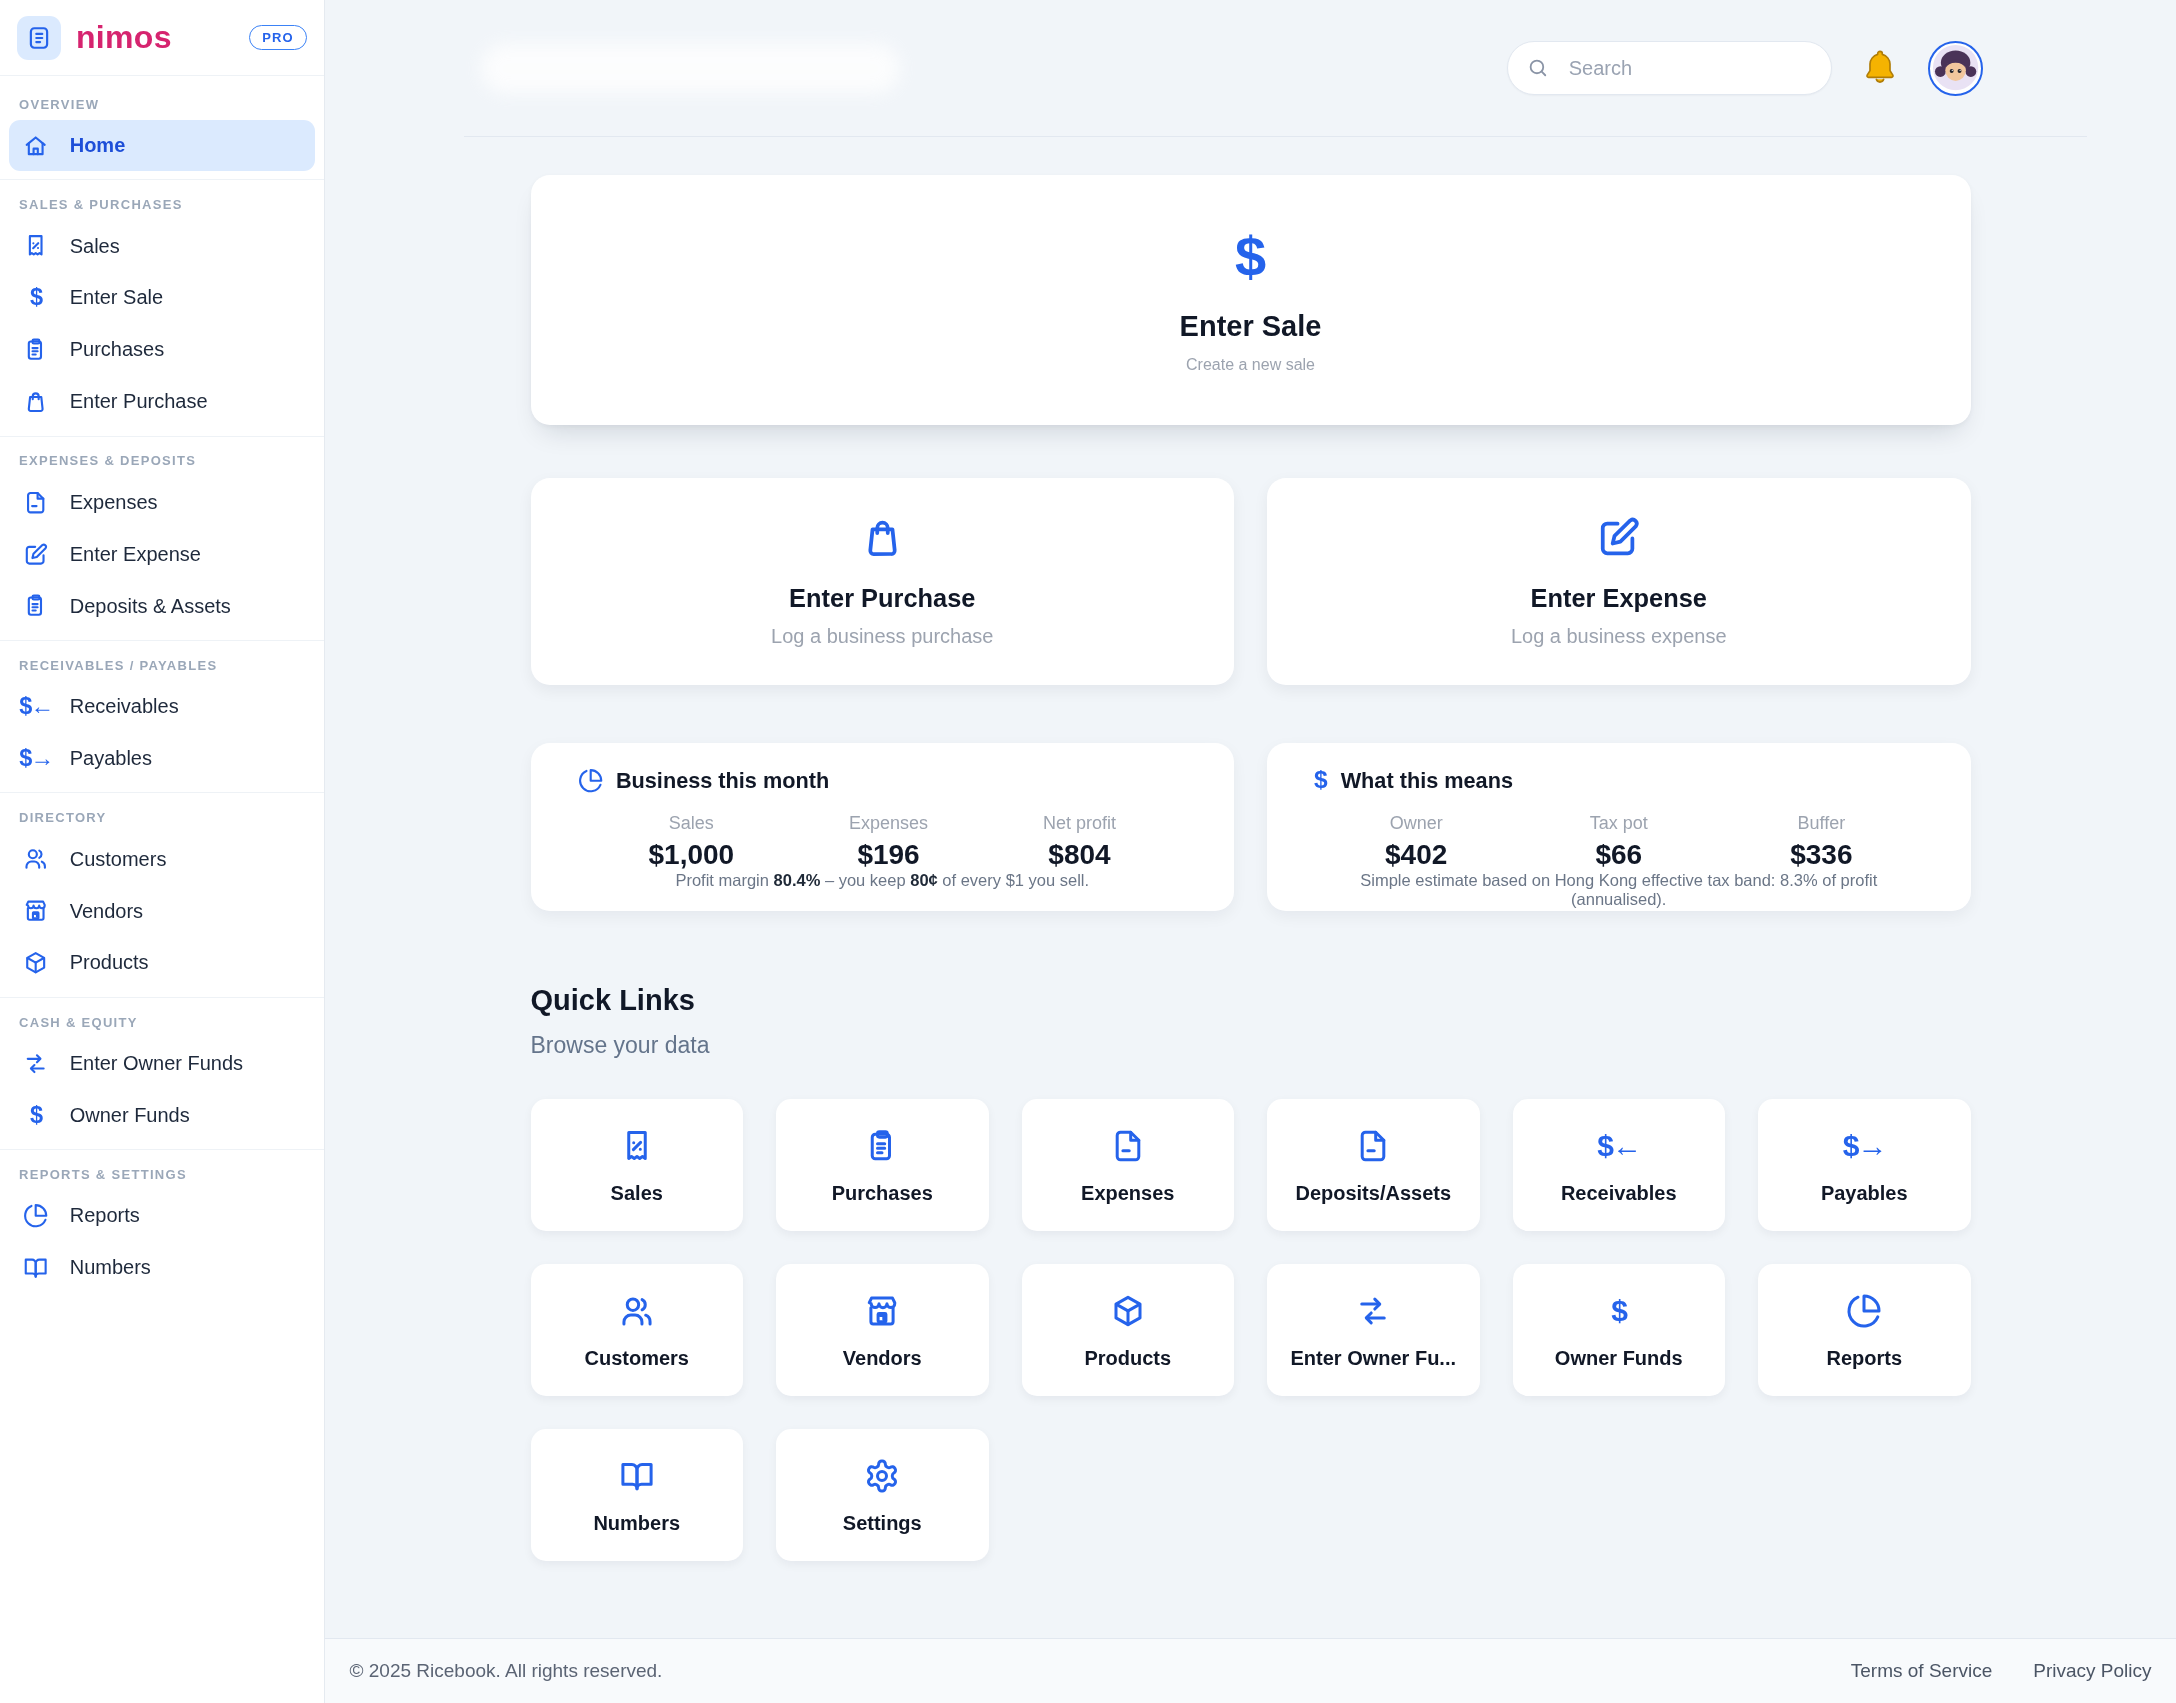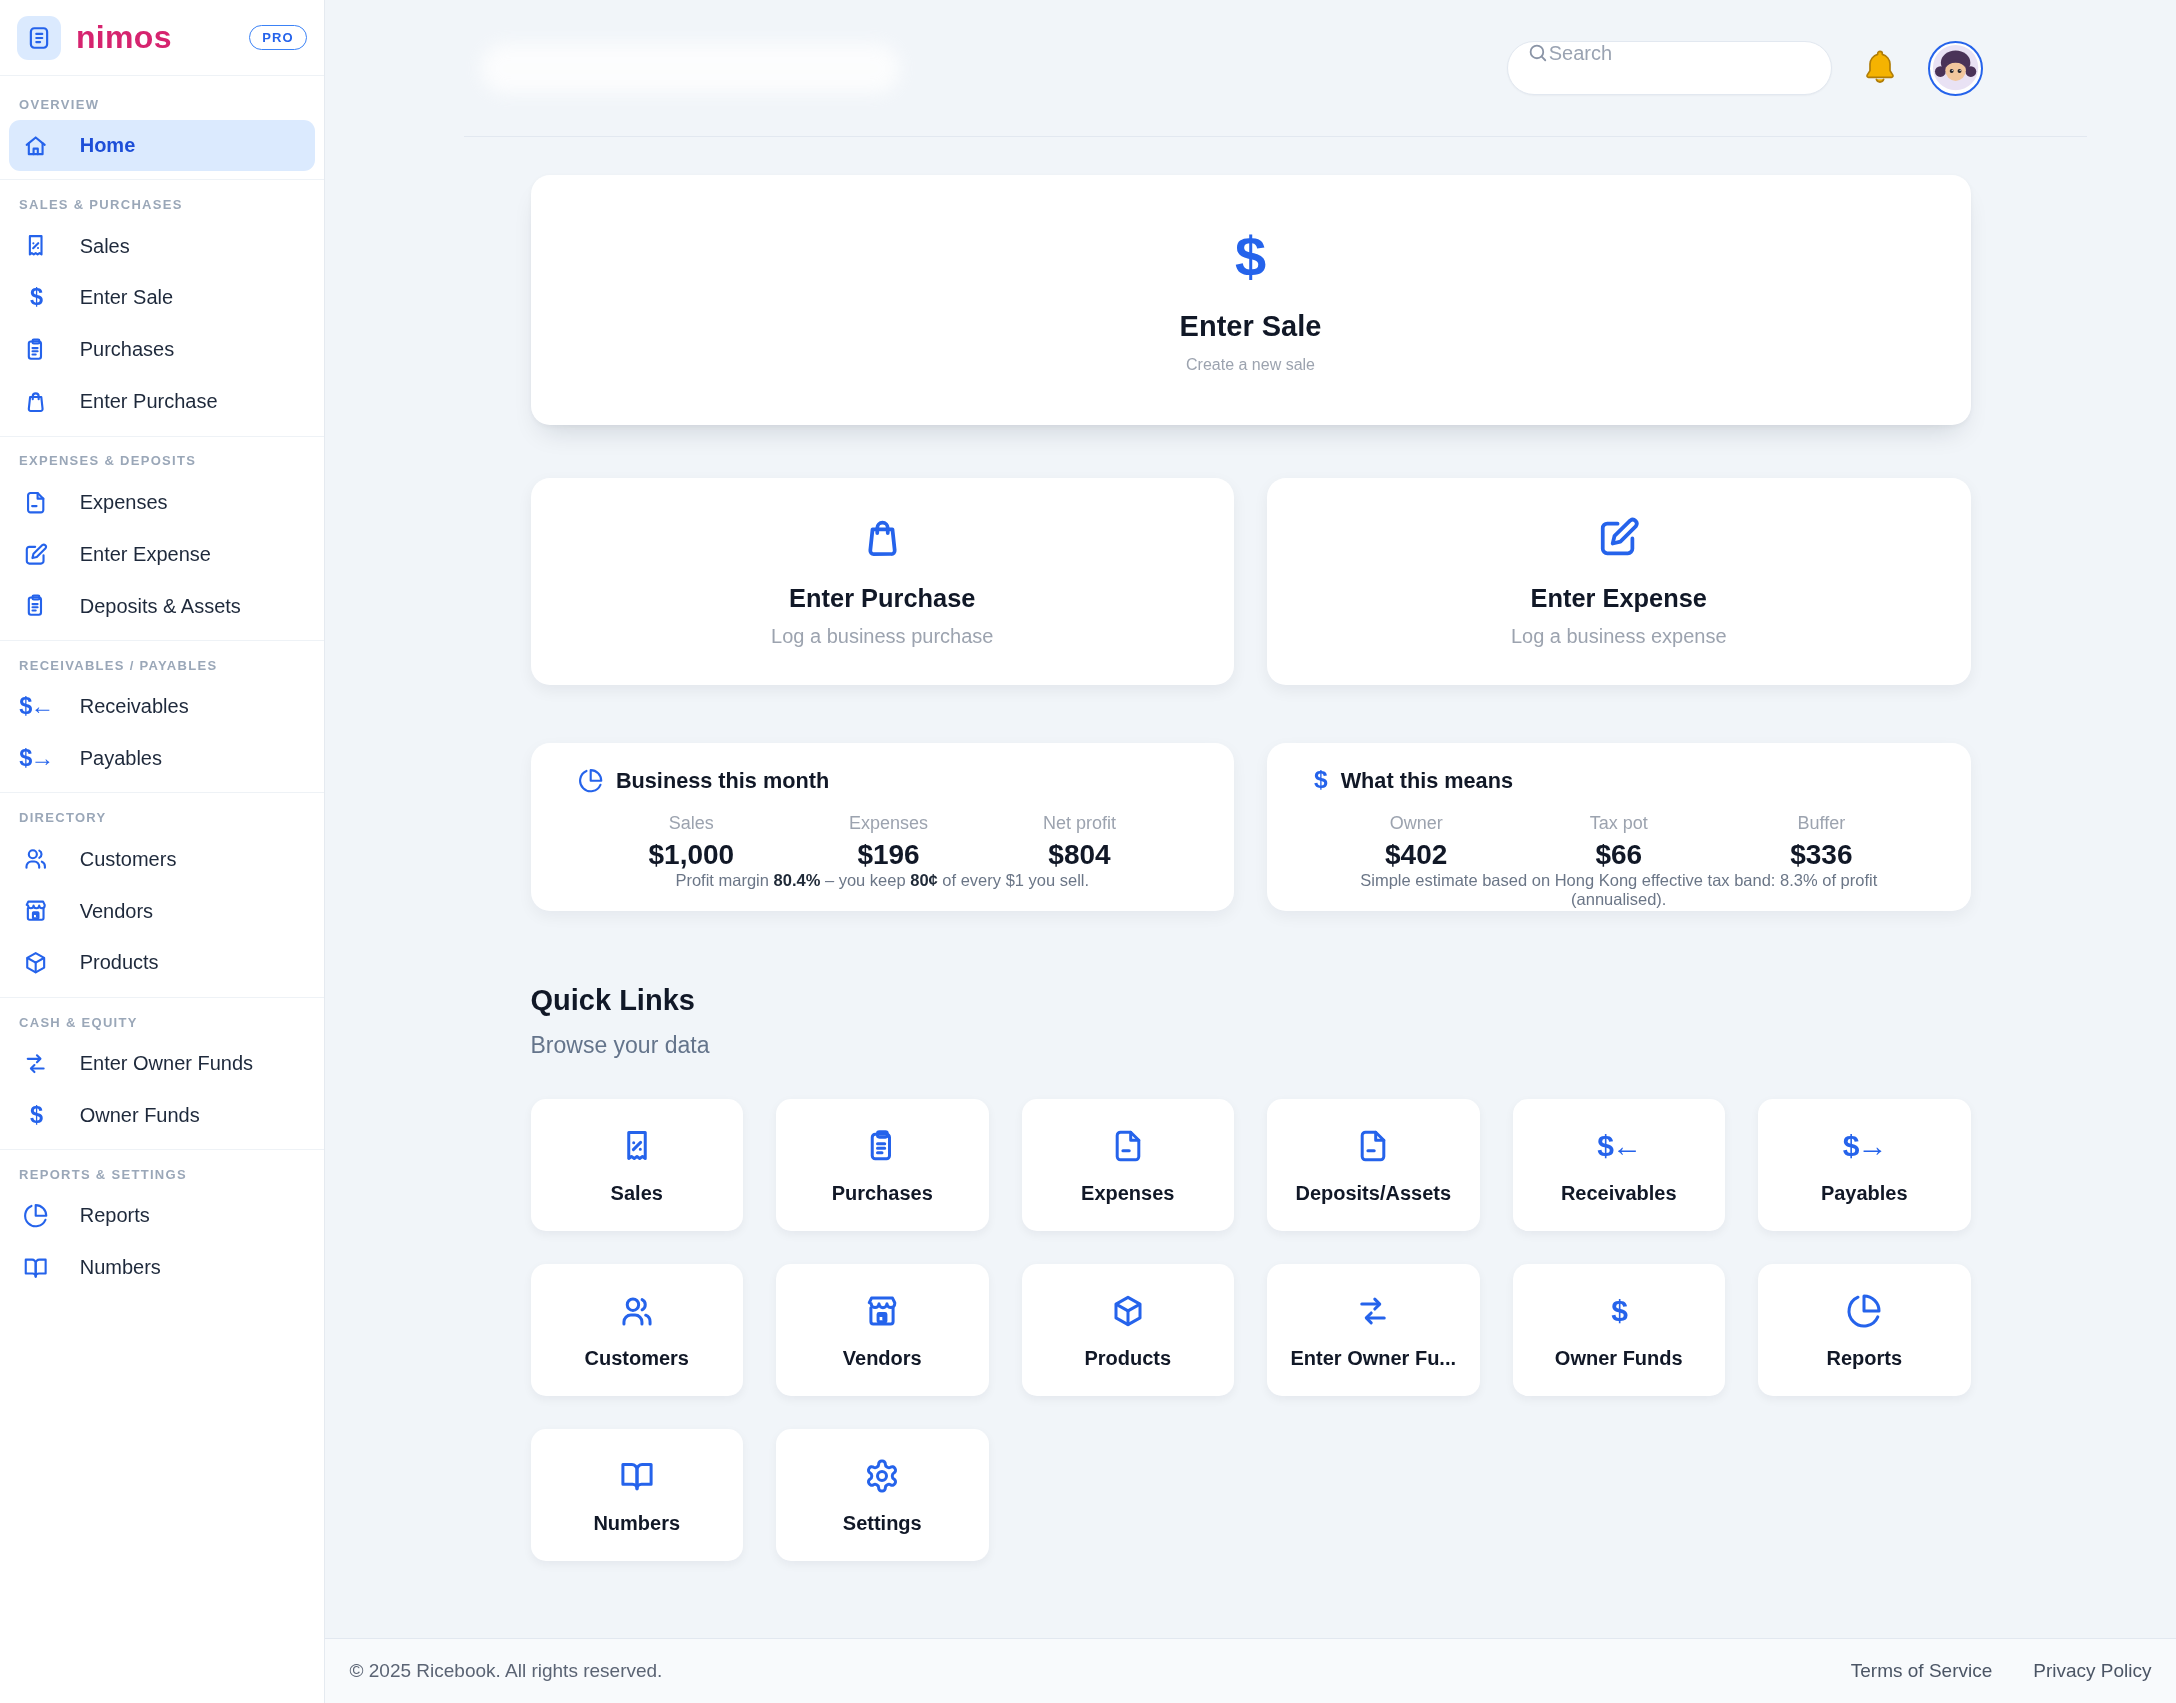--- a/index.html
+++ b/index.html
@@ -17,38 +17,38 @@
   }
   .side-header { display:flex; align-items:center; gap:15px; padding:15px 17px; height:76px; border-bottom:0.9px solid #eef2f6; }
   .logo-box { width:44px; height:44px; border-radius:11.3px; background:#dbeafe; display:flex; align-items:center; justify-content:center; cursor:pointer; }
   .logo-box .ic svg { width:26px; height:26px; }
   .brand-name { font-size:32px; font-weight:700; color:#d6246f; letter-spacing:0.3px; }
   .pro-badge { margin-left:auto; border:1.9px solid #3b82f6; color:#2563eb; font-size:13px; font-weight:700; padding:3.8px 12.2px; border-radius:941px; letter-spacing:1.1px; }
   nav { padding:3.8px 0 0; overflow:hidden; }
   .section { padding:3.8px 0 7.5px; }
   .section + .section { border-top:0.9px solid #eef2f6; }
   .section-label { padding:13px 19px 7.5px; font-size:13px; font-weight:700; color:#9aa7b8; letter-spacing:1.3px; }
-  .nav-item { display:flex; align-items:center; gap:29px; height:51px; margin:0.9px 9.4px; padding:0 11.3px; border-radius:11.3px; cursor:pointer; }
+  .nav-item { display:flex; align-items:center; gap:19px; height:51px; margin:0.9px 9.4px; padding:0 11.3px; border-radius:11.3px; cursor:pointer; }
   .nav-item.active { background:#dbeafe; }
   .nav-icon { width:30px; display:flex; justify-content:center; }
   .nav-icon .ic svg { width:25.4px; height:25.4px; }
   .nav-icon .ic.txt { font-size:23.5px; font-weight:700; letter-spacing:-1.9px; }
   .nav-label { font-size:20px; color:#1e293b; font-weight:500; }
   .nav-item.active .nav-label { color:#1d4ed8; font-weight:700; }
 
   
   .ic { display:inline-flex; align-items:center; justify-content:center; color:#2563eb; line-height:1; }
   .ic svg { stroke:currentColor; fill:none; stroke-width:2; stroke-linecap:round; stroke-linejoin:round; display:block; }
 
   
   .main { flex:1; min-width:0; display:flex; flex-direction:column; }
   .topbar { height:137px; margin:0 89px 0 139px; border-bottom:0.9px solid #e2e8f0; display:flex; align-items:center; padding-right:104px; }
   .blob { width:419px; height:49px; margin-left:17px; border-radius:24.5px; background:#ffffff; opacity:.8; filter:blur(8.5px); }
   .search-group { margin-left:auto; display:flex; align-items:center; gap:28px; }
-  .search-box { width:325px; height:54px; background:#fff; border:0.9px solid #e2e8f0; border-radius:941px; display:flex; align-items:flex-start; padding:0 19px; gap:0; box-shadow:0 0.9px 1.9px rgba(15,23,42,.04); }
+  .search-box { width:325px; height:54px; background:#fff; border:0.9px solid #e2e8f0; border-radius:941px; display:flex; align-items:center; padding:0 19px; gap:20px; box-shadow:0 0.9px 1.9px rgba(15,23,42,.04); }
   .search-box .ic { color:#8a94a6; }
   .search-box .ic svg { width:21.7px; height:21.7px; }
   .search-input { border:none; outline:none; background:transparent; font-size:20px; color:#334155; width:100%; font-family:"Liberation Sans", sans-serif; }
   .search-input::placeholder { color:#9aa3b2; }
   .bell-wrap { cursor:pointer; }
   .bell-wrap .ic svg { width:40px; height:40px; }
   .avatar { width:55px; height:55px; border-radius:50%; border:2.8px solid #2563eb; background:#fff; padding:1.9px; cursor:pointer; display:flex; }
   .avatar svg { width:100%; height:100%; }
 
   .content { flex:1; min-height:0; }

